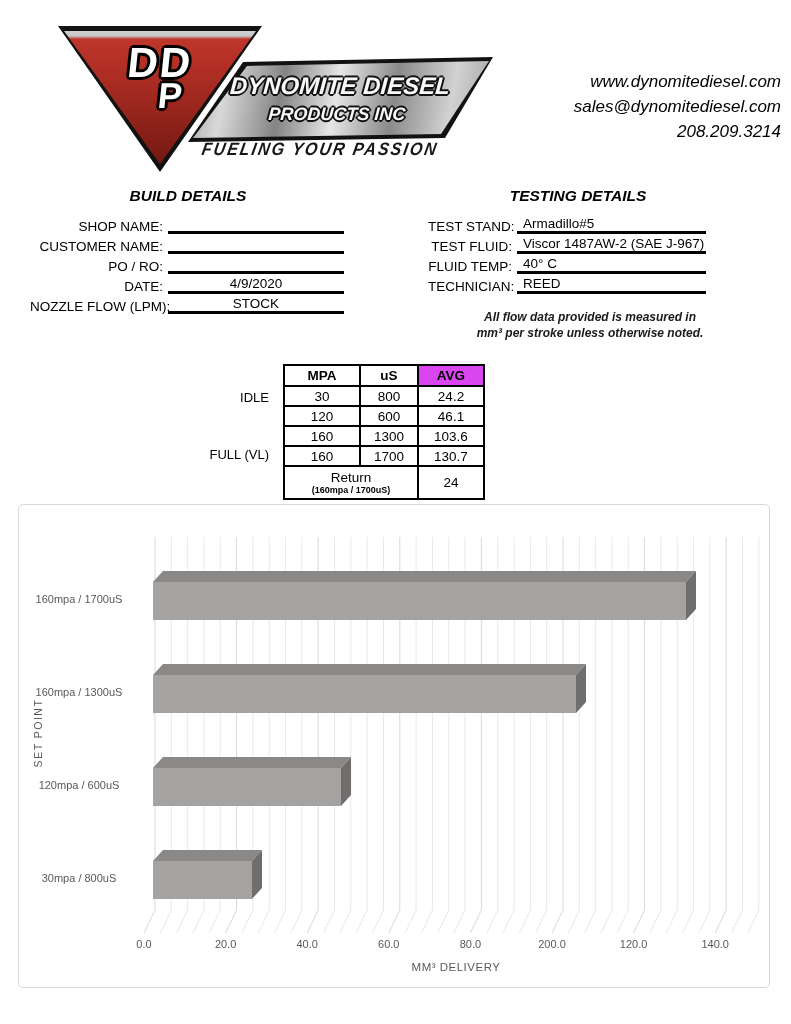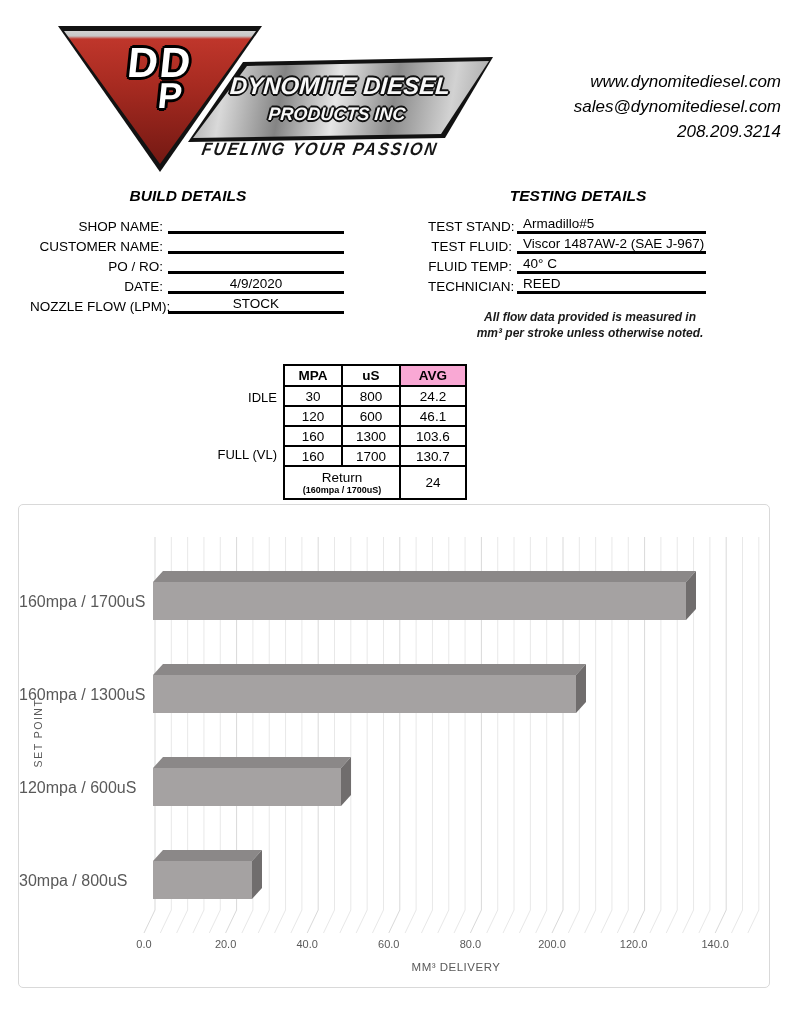--- a/index.html
+++ b/index.html
@@ -54,43 +54,43 @@
   .build .d-value { width:176px; text-align:center; border-bottom:3px solid #000; height:18px; }
   .testing { position:absolute; left:428px; top:187px; width:300px; }
   .testing .d-label { width:89px; text-align:right; padding-right:5px; white-space:nowrap; }
   .testing .d-value { width:189px; text-align:left; padding-left:6px; border-bottom:3px solid #000; height:18px; }
   .note { margin-top:15px; margin-left:30px; width:264px; text-align:center;
     font-style:italic; font-weight:600; font-size:12px; line-height:16px; color:#1a1a1a; }
 
   
   .flow-wrap { position:absolute; left:230px; top:364px; display:flex; }
   .row-labels { position:relative; width:53px; font-size:13px; }
-  .row-labels span { position:absolute; right:6px; white-space:nowrap; }
+  .row-labels span { position:absolute; right:14px; white-space:nowrap; }
   .rl-idle { top:26px; }
   .rl-full { top:83px; }
   table.flow { border-collapse:collapse; }
   table.flow th, table.flow td { border:2px solid #000; text-align:center; font-size:13.5px; padding:0 2px; }
   table.flow th { font-weight:bold; height:21px; }
   table.flow td { height:20px; }
-  .col-mpa { width:58px;margin-top:48px; } .col-us { width:58px; } .col-avg { width:66px; }
-  .th-avg { background:#f9a8d4;margin-left:16px; }
+  .col-mpa { width:76px;margin-top:48px; } .col-us { width:58px; } .col-avg { width:66px; }
+  .th-avg { background:#d946ef;margin-left:16px; }
   .return-main { font-size:13.5px; line-height:14px; padding-top:2px; }
   .return-sub { font-size:9px; font-weight:bold; line-height:11px; }
   .return-td { height:33px !important; }
 
   
   .chart { position:absolute; left:18px; top:504px; width:752px; height:484px;
     background:#fff; border:1px solid #d9d9d9; border-radius:5px; }
   .chart-plot { position:absolute; inset:0; overflow:hidden; }
   .chart-ylabel { position:absolute; left:-26px; top:222px; width:90px; text-align:center;
     font-size:10.5px; letter-spacing:1.5px; color:#595959; transform:rotate(-90deg); }
   .chart-xlabel { position:absolute; left:134px; top:456px; width:606px; text-align:center;
     font-size:11.5px; letter-spacing:0.5px; color:#595959; }
-  .cat-label { position:absolute; left:0; width:120px; text-align:left;
-    font-size:16px; color:#595959; white-space:nowrap; }
+  .cat-label { position:absolute; left:0; width:120px; text-align:center;
+    font-size:11px; color:#595959; white-space:nowrap; }
   .x-tick { position:absolute; width:44px; text-align:center; font-size:11px; color:#595959; }
   .bar-front, .bar-top, .bar-side { position:absolute; }
 </style>
 </head>
 <body>
 
 <div>
   <div class="logo-banner">
     <div class="banner-outline"></div>
     <div class="banner-fill"></div>

